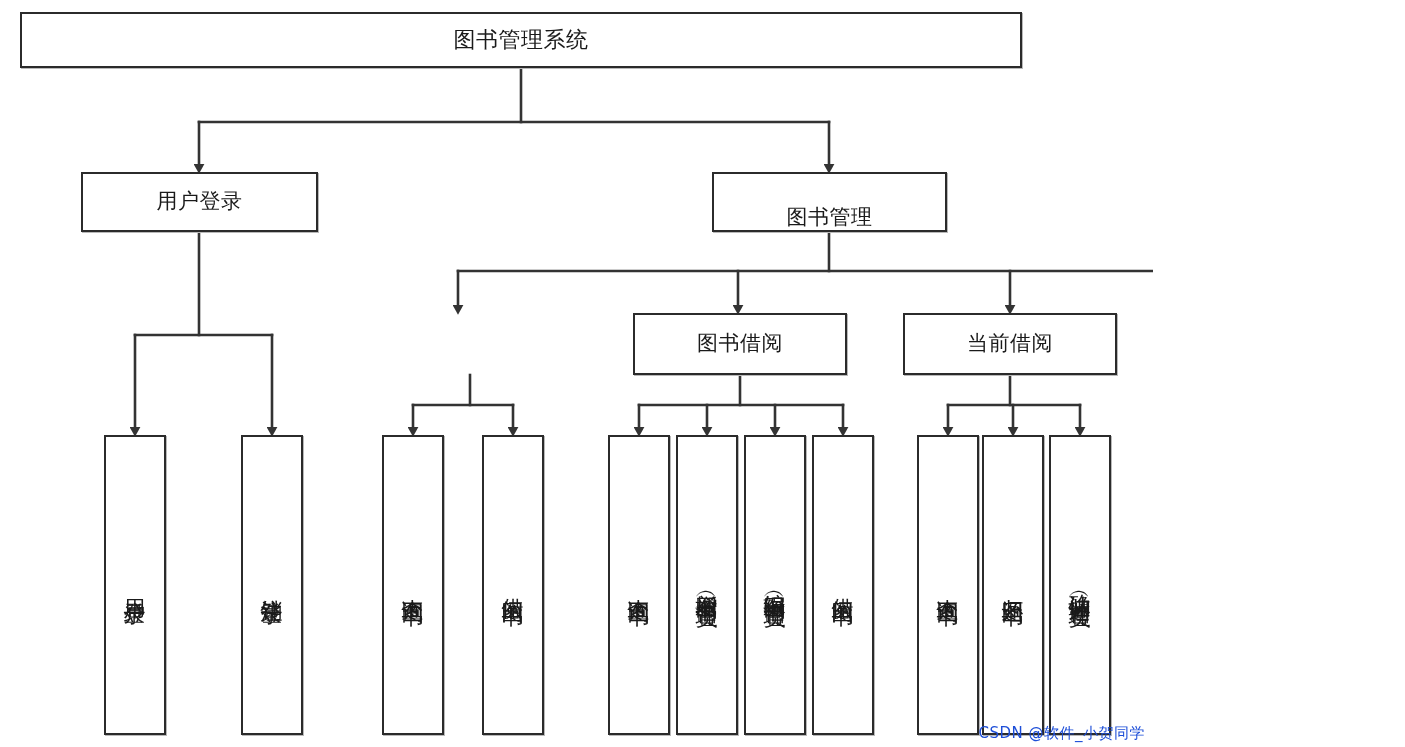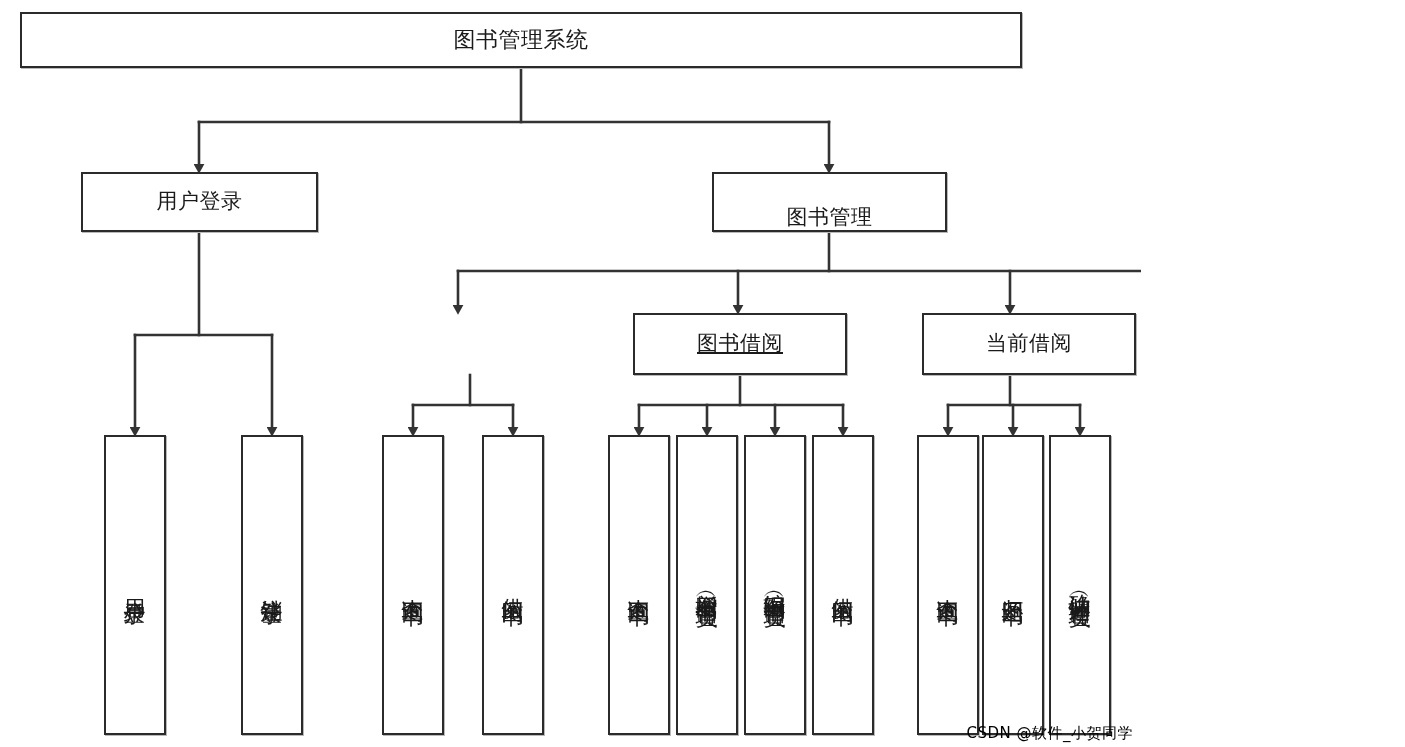--- a/index.html
+++ b/index.html
@@ -10,20 +10,21 @@
   }
   body {
     font-family: "DejaVu Sans", "Liberation Sans", sans-serif;
   }
   #canvas {
     position: relative;
     width: 1141px;
     height: 747px;
     background: #ffffff;
     overflow: hidden;
+    padding-left: 12px;
   }
   #edges {
     position: absolute;
     left: 0;
     top: 0;
     width: 1405px;
     height: 747px;
     pointer-events: none;
   }
   .node {
@@ -63,21 +64,21 @@
     line-height: 1.05;
     letter-spacing: 2px;
     white-space: nowrap;
     max-height: 100%;
   }
   #watermark {
     position: absolute;
     right: 8px;
     bottom: 4px;
     font-size: 15px;
-    color: #000000;
+    color: #1d4ed8;
     letter-spacing: 0.5px;
     white-space: nowrap;
     user-select: none;
   }
 </style>
 </head>
 <body>
 
 <div id="canvas">
 
@@ -135,24 +136,24 @@
     <span class="label">图书管理系统</span>
   </div>
 
   <div class="node horiz" style="left:81px; top:172px; width:237px; height:60px;">
     <span class="label">用户登录</span>
   </div>
   <div class="node horiz" style="left:712px; top:172px; width:235px; height:60px;align-items:flex-end;">
     <span class="label">图书管理</span>
   </div>
 
-  <div class="node horiz" style="left:633px; top:313px; width:214px; height:62px;text-decoration:underline;">
+  <div class="node horiz" style="left:633px; top:313px; width:214px; height:62px;">
     <span class="label">图书借阅</span>
   </div>
-  <div class="node horiz" style="left:903px; top:313px; width:214px; height:62px;margin-left:19px;">
+  <div class="node horiz" style="left:903px; top:313px; width:214px; height:62px;">
     <span class="label">当前借阅</span>
   </div>
 
   <div class="node vert" style="left:104px; top:435px; width:62px; height:300px;">
     <span class="label">用户登录</span>
   </div>
   <div class="node vert" style="left:241px; top:435px; width:62px; height:300px;">
     <span class="label">注销登录</span>
   </div>
 

